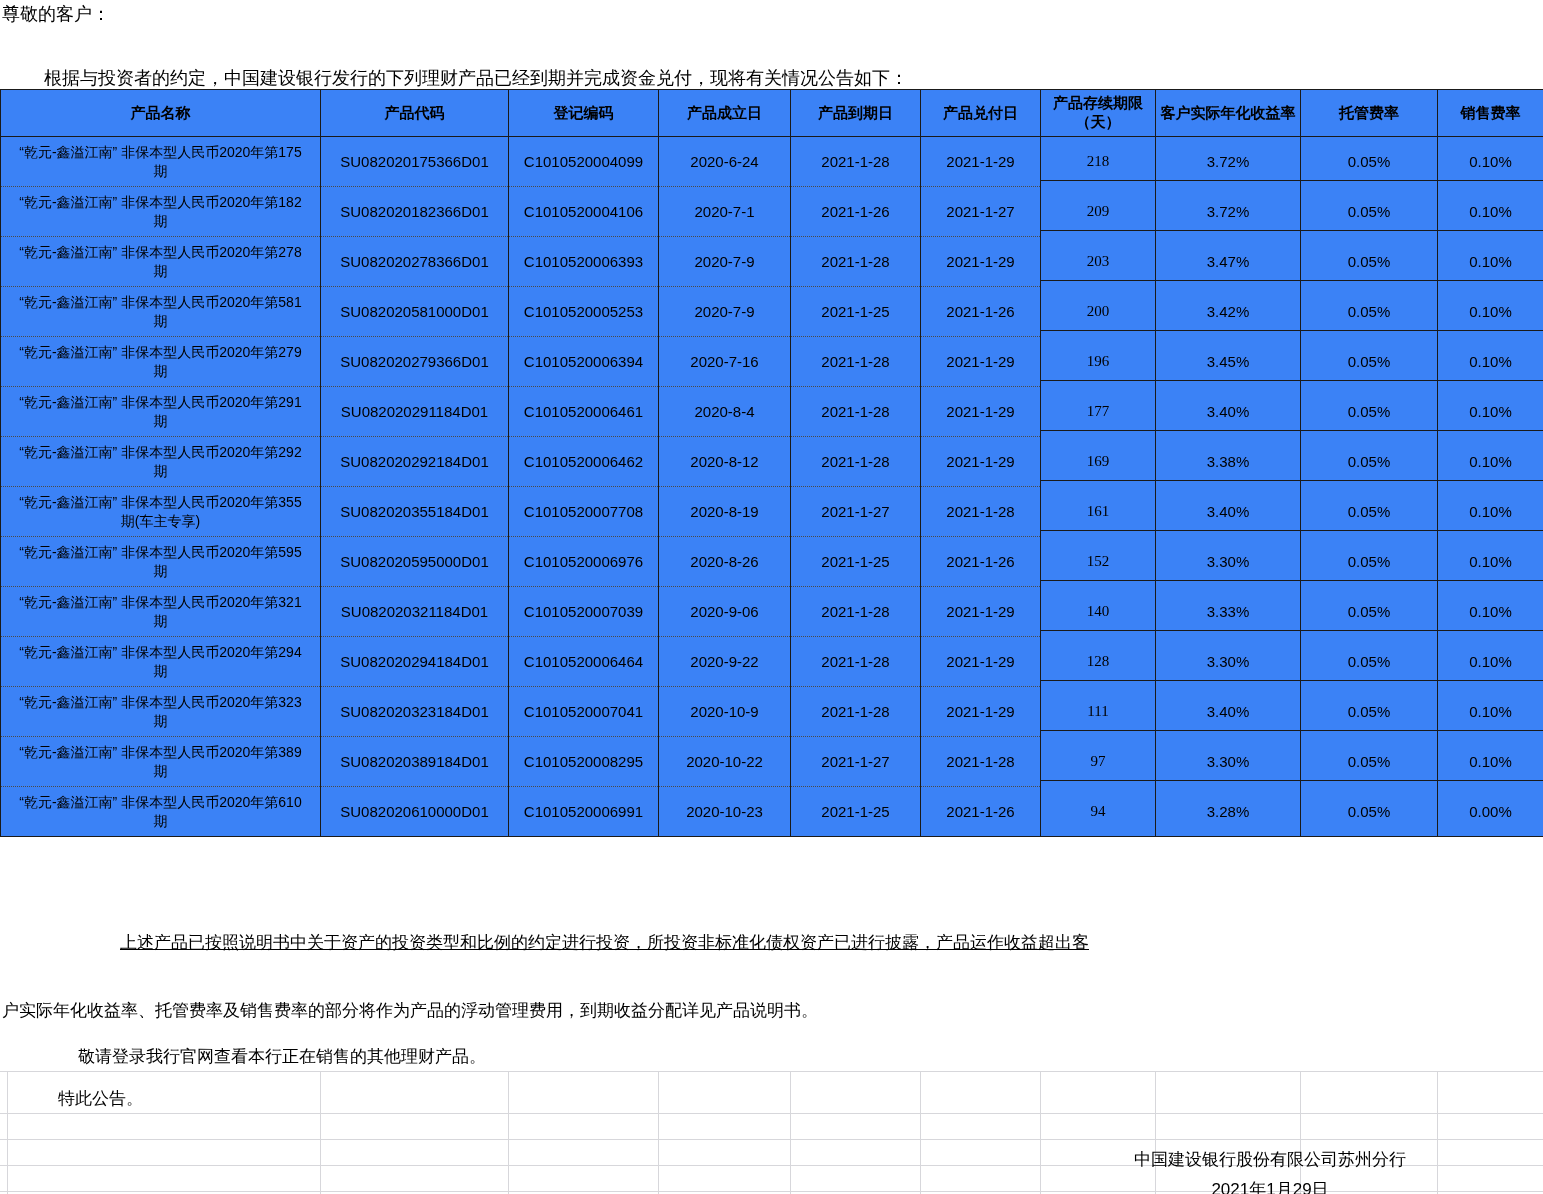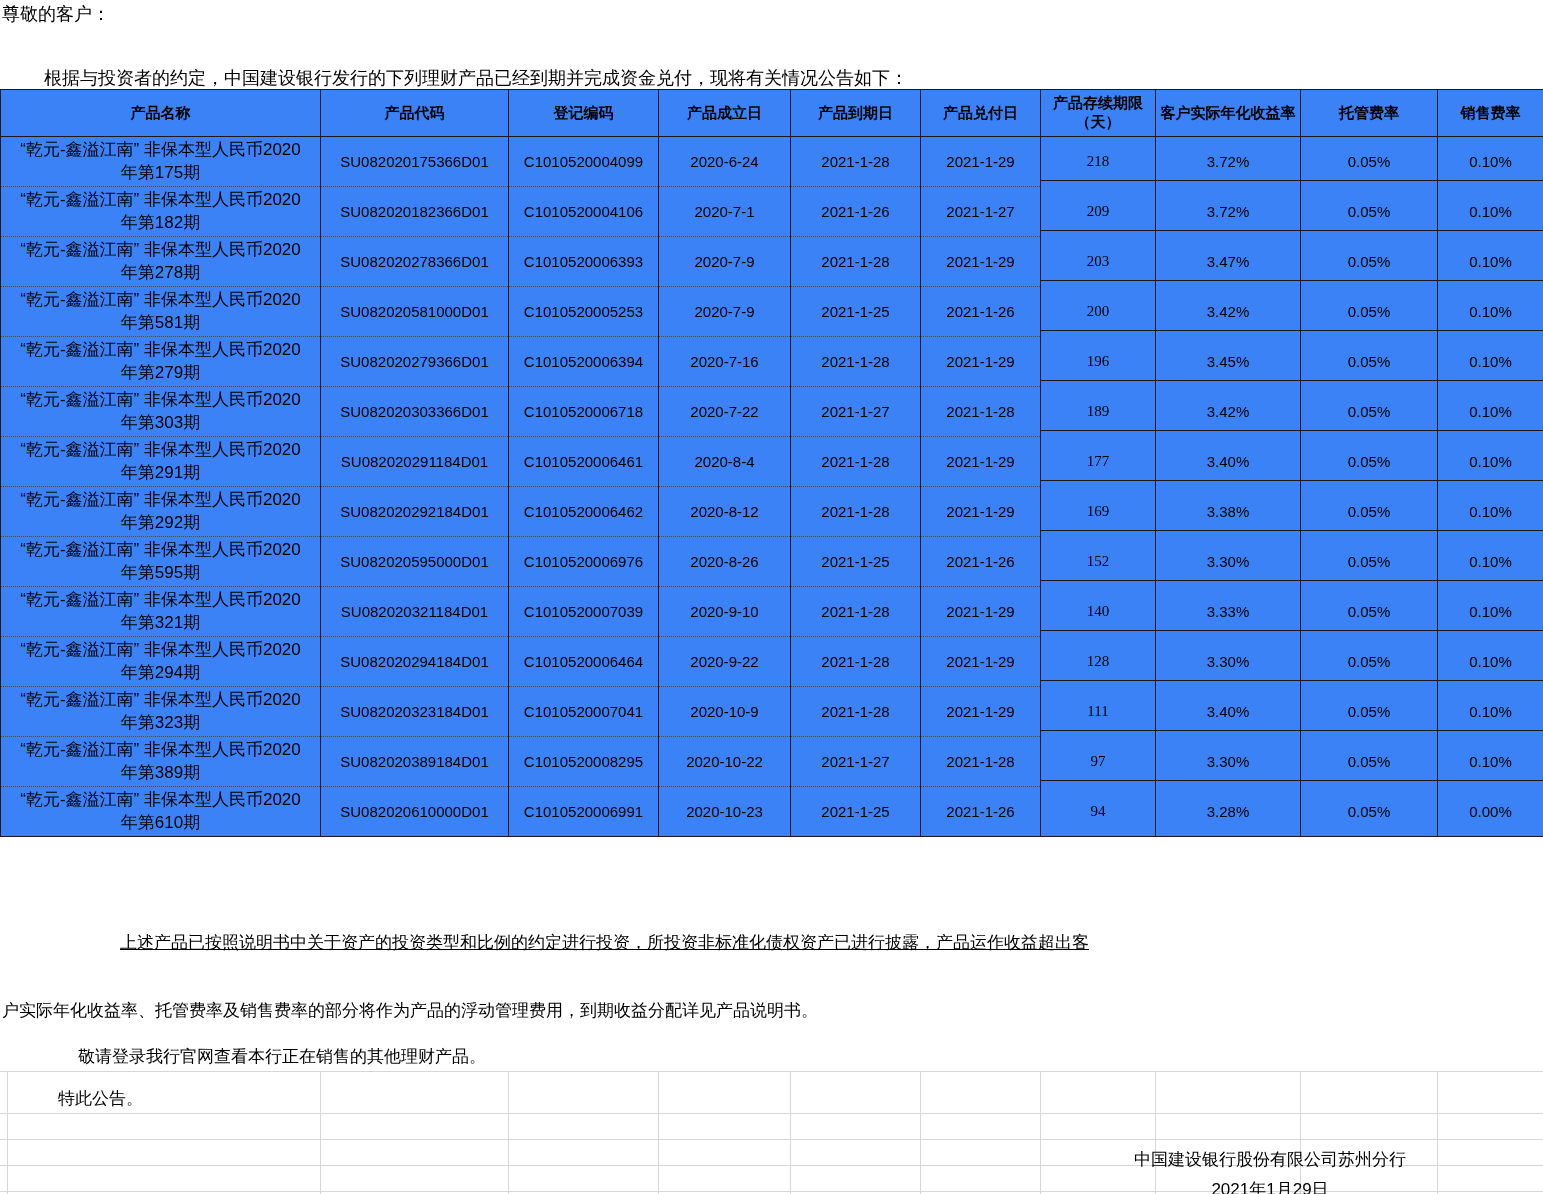--- a/index.html
+++ b/index.html
@@ -46,21 +46,21 @@
   table.products td {
     height: 47px;
     border-left: 1px solid #1a1a1a;
     border-right: 1px solid #1a1a1a;
     text-align: center;
     vertical-align: middle;
     font-size: 15px;
     padding: 1px 6px;
     line-height: 1.3;
   }
-  table.products td.c0 { font-size: 17px; padding: 1px 16px; }
+  table.products td.c0 { font-size: 14px; padding: 1px 16px; }
   
   td.dot { border-bottom: 1px dotted #4a4a4a; }
   tbody tr:last-child td.dot { border-bottom: none; }
   
   td.sol {
     border-bottom: none;
     background-image: linear-gradient(#1a1a1a, #1a1a1a);
     background-repeat: no-repeat;
     background-size: 100% 1px;
     background-position: 0 calc(100% - 6px);
@@ -182,72 +182,72 @@
           <td class="dot c2">C1010520006394</td>
           <td class="dot c3">2020-7-16</td>
           <td class="dot c4">2021-1-28</td>
           <td class="dot c5">2021-1-29</td>
           <td class="sol c6 serif">196</td>
           <td class="sol c7">3.45%</td>
           <td class="sol c8">0.05%</td>
           <td class="sol c9">0.10%</td>
         </tr>
         <tr>
-          <td class="dot c0">“乾元-鑫溢江南” 非保本型人民币2020年第303期</td>
-          <td class="dot c1">SU082020303366D01</td>
-          <td class="dot c2">C1010520006718</td>
-          <td class="dot c3">2020-7-22</td>
-          <td class="dot c4">2021-1-27</td>
-          <td class="dot c5">2021-1-28</td>
-          <td class="sol c6 serif">189</td>
-          <td class="sol c7">3.42%</td>
-          <td class="sol c8">0.05%</td>
-          <td class="sol c9">0.10%</td>
-        </tr>
-        <tr>
           <td class="dot c0">“乾元-鑫溢江南” 非保本型人民币2020年第291期</td>
           <td class="dot c1">SU082020291184D01</td>
           <td class="dot c2">C1010520006461</td>
           <td class="dot c3">2020-8-4</td>
           <td class="dot c4">2021-1-28</td>
           <td class="dot c5">2021-1-29</td>
           <td class="sol c6 serif">177</td>
           <td class="sol c7">3.40%</td>
           <td class="sol c8">0.05%</td>
           <td class="sol c9">0.10%</td>
         </tr>
         <tr>
           <td class="dot c0">“乾元-鑫溢江南” 非保本型人民币2020年第292期</td>
           <td class="dot c1">SU082020292184D01</td>
           <td class="dot c2">C1010520006462</td>
           <td class="dot c3">2020-8-12</td>
           <td class="dot c4">2021-1-28</td>
           <td class="dot c5">2021-1-29</td>
           <td class="sol c6 serif">169</td>
           <td class="sol c7">3.38%</td>
+          <td class="sol c8">0.05%</td>
+          <td class="sol c9">0.10%</td>
+        </tr>
+        <tr>
+          <td class="dot c0">“乾元-鑫溢江南” 非保本型人民币2020年第355期(车主专享)</td>
+          <td class="dot c1">SU082020355184D01</td>
+          <td class="dot c2">C1010520007708</td>
+          <td class="dot c3">2020-8-19</td>
+          <td class="dot c4">2021-1-27</td>
+          <td class="dot c5">2021-1-28</td>
+          <td class="sol c6 serif">161</td>
+          <td class="sol c7">3.40%</td>
           <td class="sol c8">0.05%</td>
           <td class="sol c9">0.10%</td>
         </tr>
         <tr>
           <td class="dot c0">“乾元-鑫溢江南” 非保本型人民币2020年第595期</td>
           <td class="dot c1">SU082020595000D01</td>
           <td class="dot c2">C1010520006976</td>
           <td class="dot c3">2020-8-26</td>
           <td class="dot c4">2021-1-25</td>
           <td class="dot c5">2021-1-26</td>
           <td class="sol c6 serif">152</td>
           <td class="sol c7">3.30%</td>
           <td class="sol c8">0.05%</td>
           <td class="sol c9">0.10%</td>
         </tr>
         <tr>
           <td class="dot c0">“乾元-鑫溢江南” 非保本型人民币2020年第321期</td>
           <td class="dot c1">SU082020321184D01</td>
           <td class="dot c2">C1010520007039</td>
-          <td class="dot c3">2020-9-10</td>
+          <td class="dot c3">2020-9-06</td>
           <td class="dot c4">2021-1-28</td>
           <td class="dot c5">2021-1-29</td>
           <td class="sol c6 serif">140</td>
           <td class="sol c7">3.33%</td>
           <td class="sol c8">0.05%</td>
           <td class="sol c9">0.10%</td>
         </tr>
         <tr>
           <td class="dot c0">“乾元-鑫溢江南” 非保本型人民币2020年第294期</td>
           <td class="dot c1">SU082020294184D01</td>

